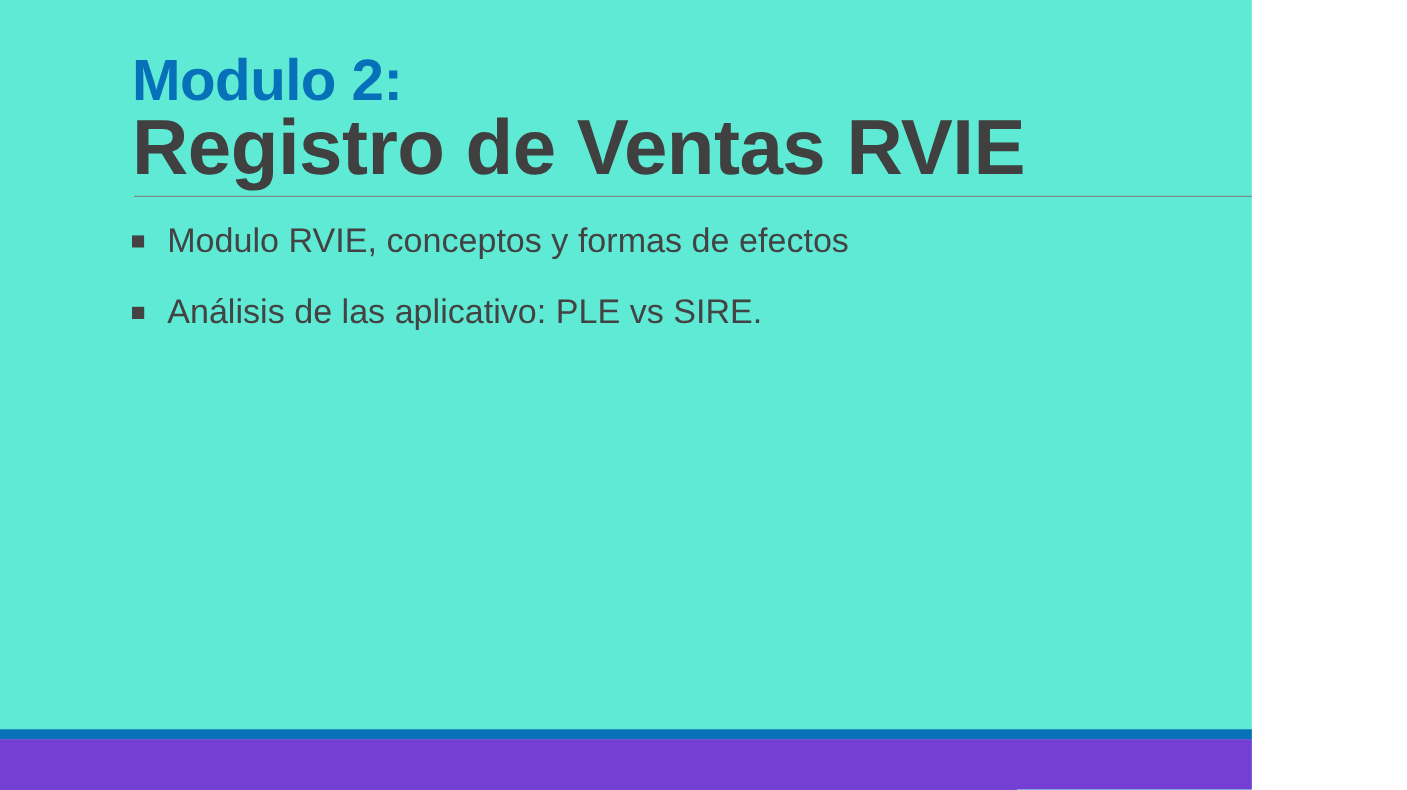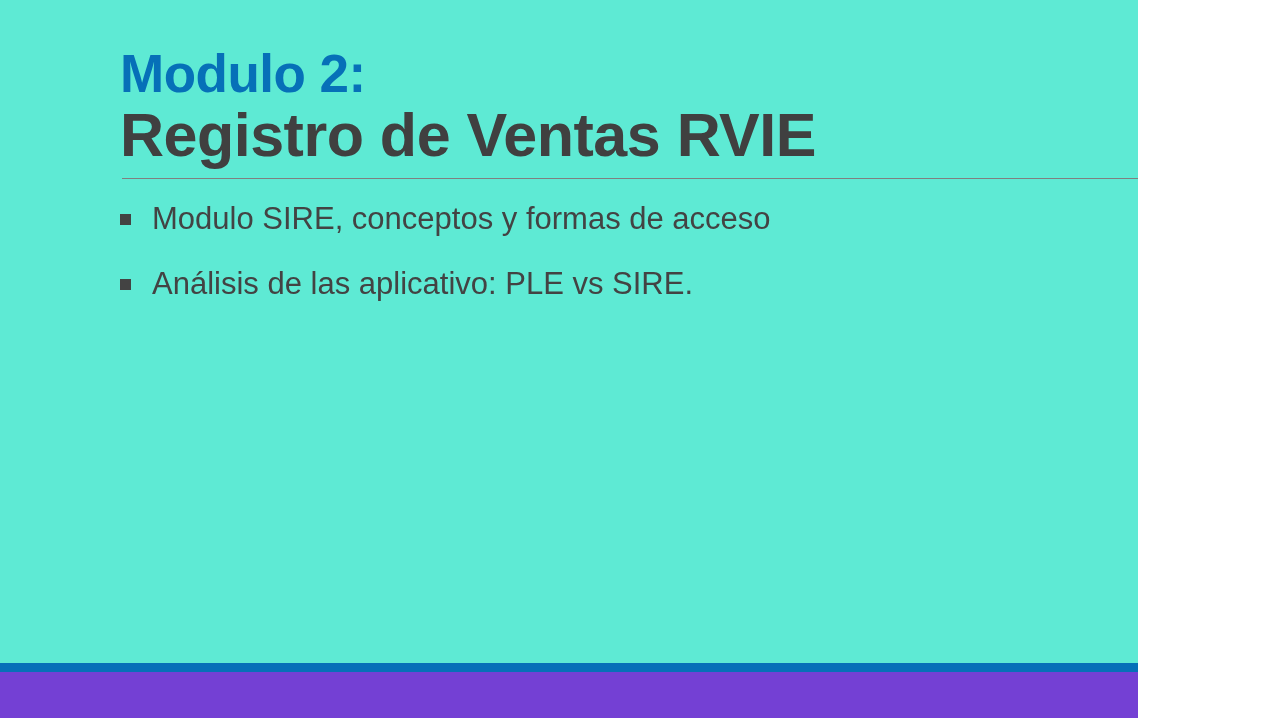--- a/index.html
+++ b/index.html
@@ -30,21 +30,21 @@
     font-family: "Liberation Sans", sans-serif;
     font-size: 53px;
     font-weight: bold;
     line-height: 60px;
     color: #0670b8;
     letter-spacing: -0.5px;
     white-space: nowrap;
   }
   .title-line-2 {
     font-family: "Liberation Sans", sans-serif;
-    font-size: 61px;
+    font-size: 71px;
     font-weight: bold;
     line-height: 62px;
     color: #404040;
     letter-spacing: -0.5px;
     white-space: nowrap;
   }
 
   
   .title-divider {
     position: absolute;
@@ -117,21 +117,21 @@
     <div class="title-line-1">Modulo 2:</div>
     <div class="title-line-2">Registro de Ventas RVIE</div>
   </div>
 
   <div class="title-divider"></div>
 
   <ul class="bullet-list">
 
     <li class="bullet-item">
       <span class="bullet-marker"></span>
-      <span class="bullet-text">Modulo SIRE, conceptos y formas de acceso</span>
+      <span class="bullet-text">Modulo RVIE, conceptos y formas de efectos</span>
     </li>
 
     <li class="bullet-item">
       <span class="bullet-marker"></span>
     </li>
 
 
     <li class="bullet-item">
       <span class="bullet-marker"></span>
       <span class="bullet-text">Análisis de las aplicativo: PLE vs SIRE.</span>

